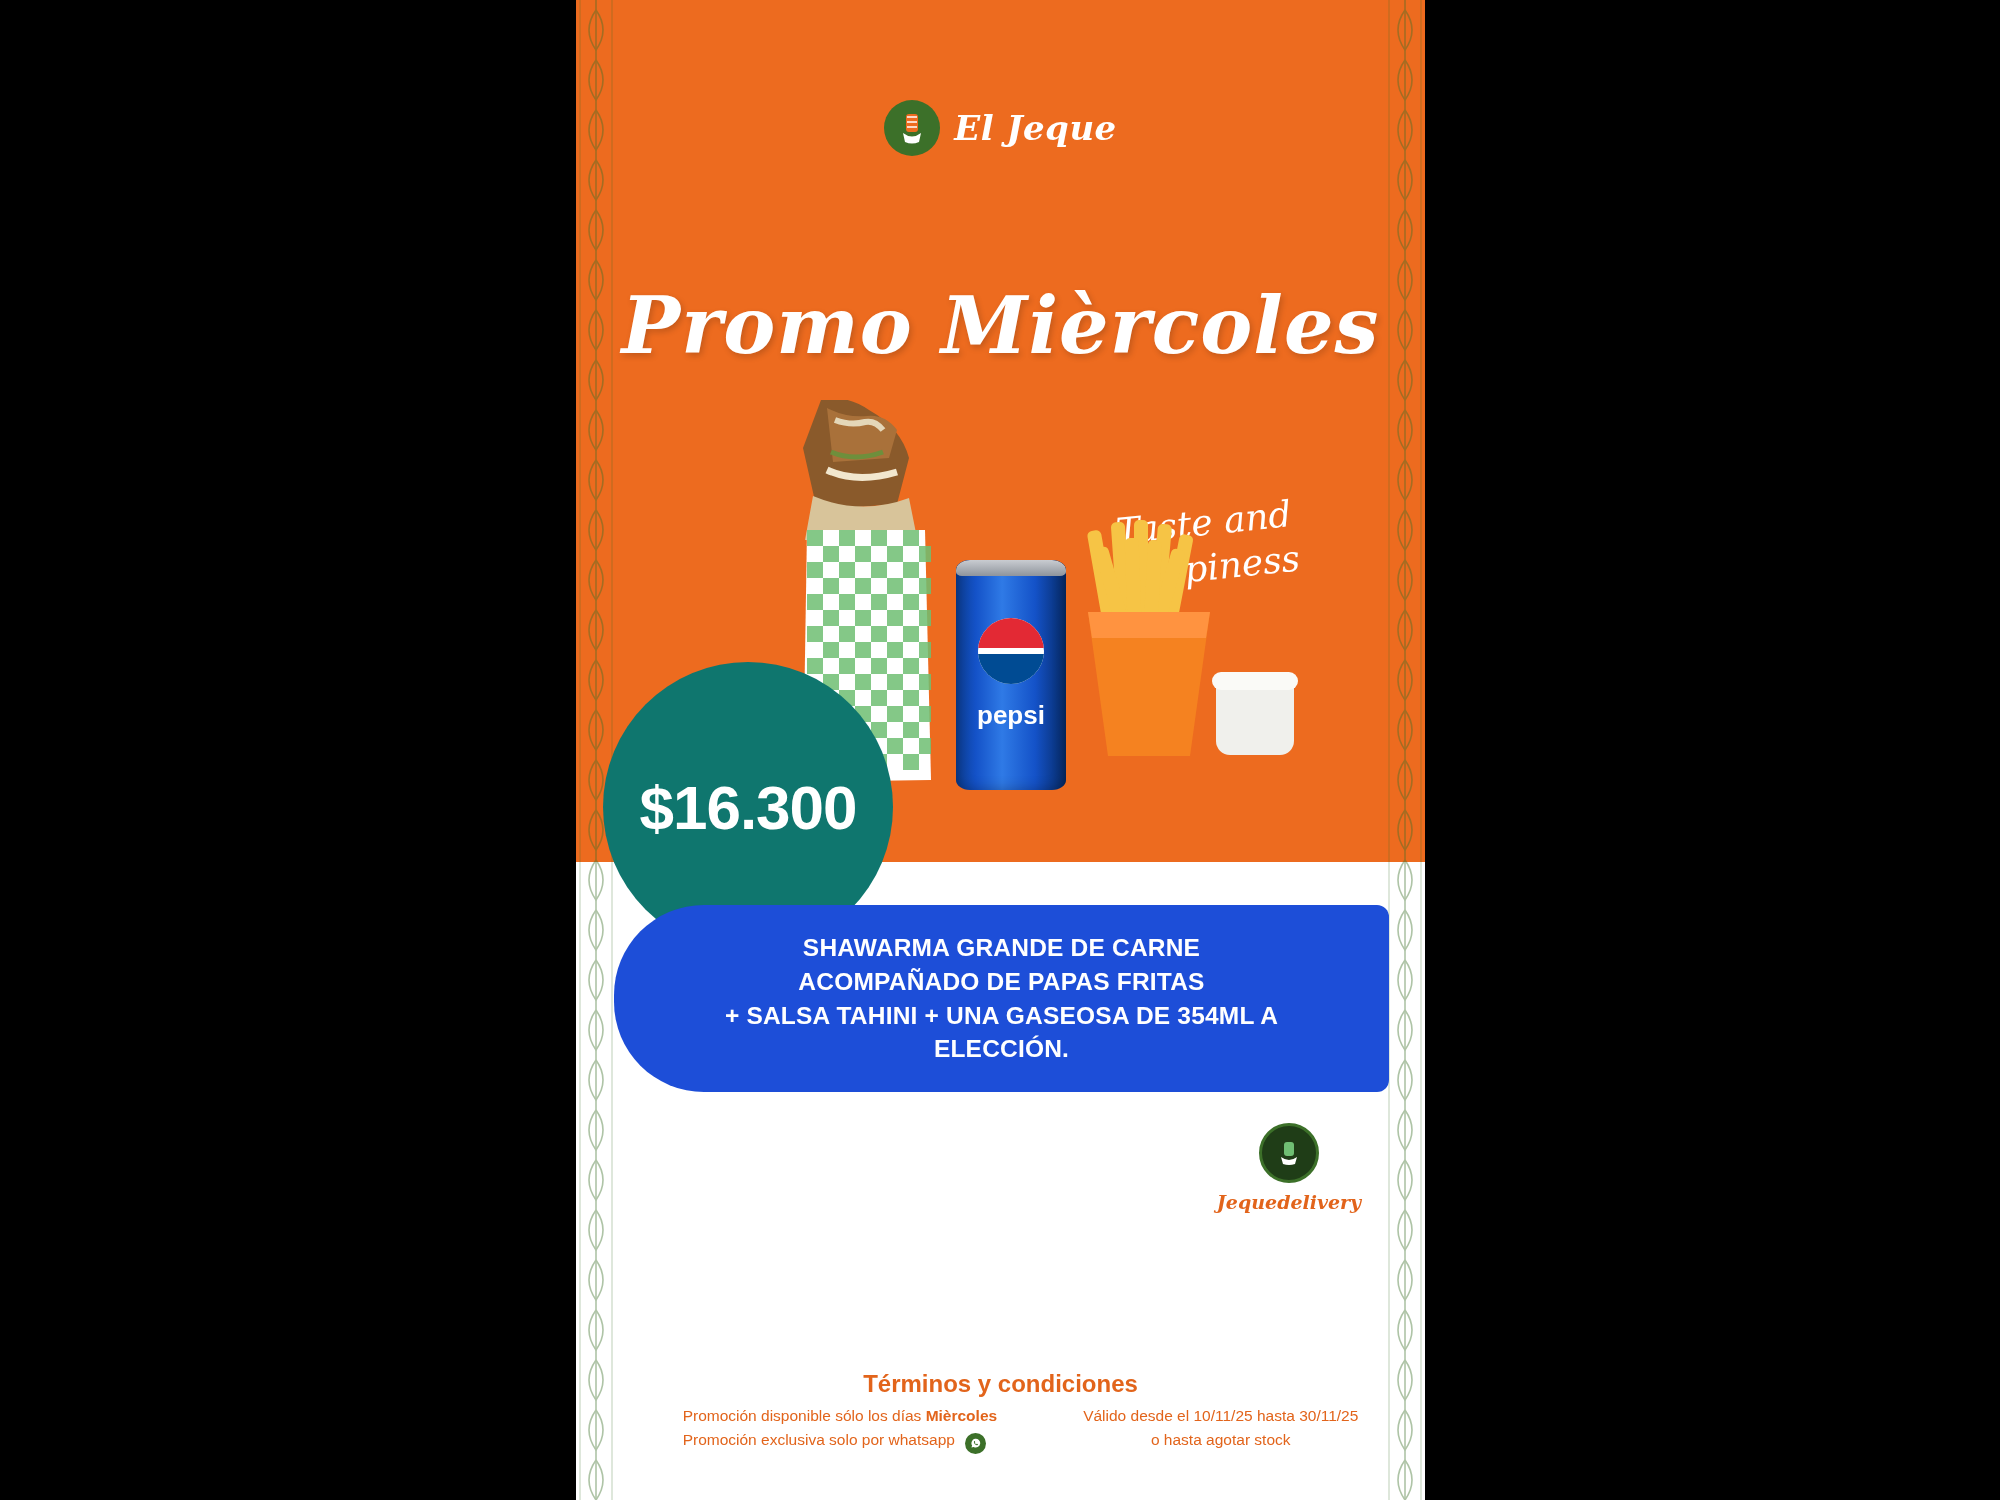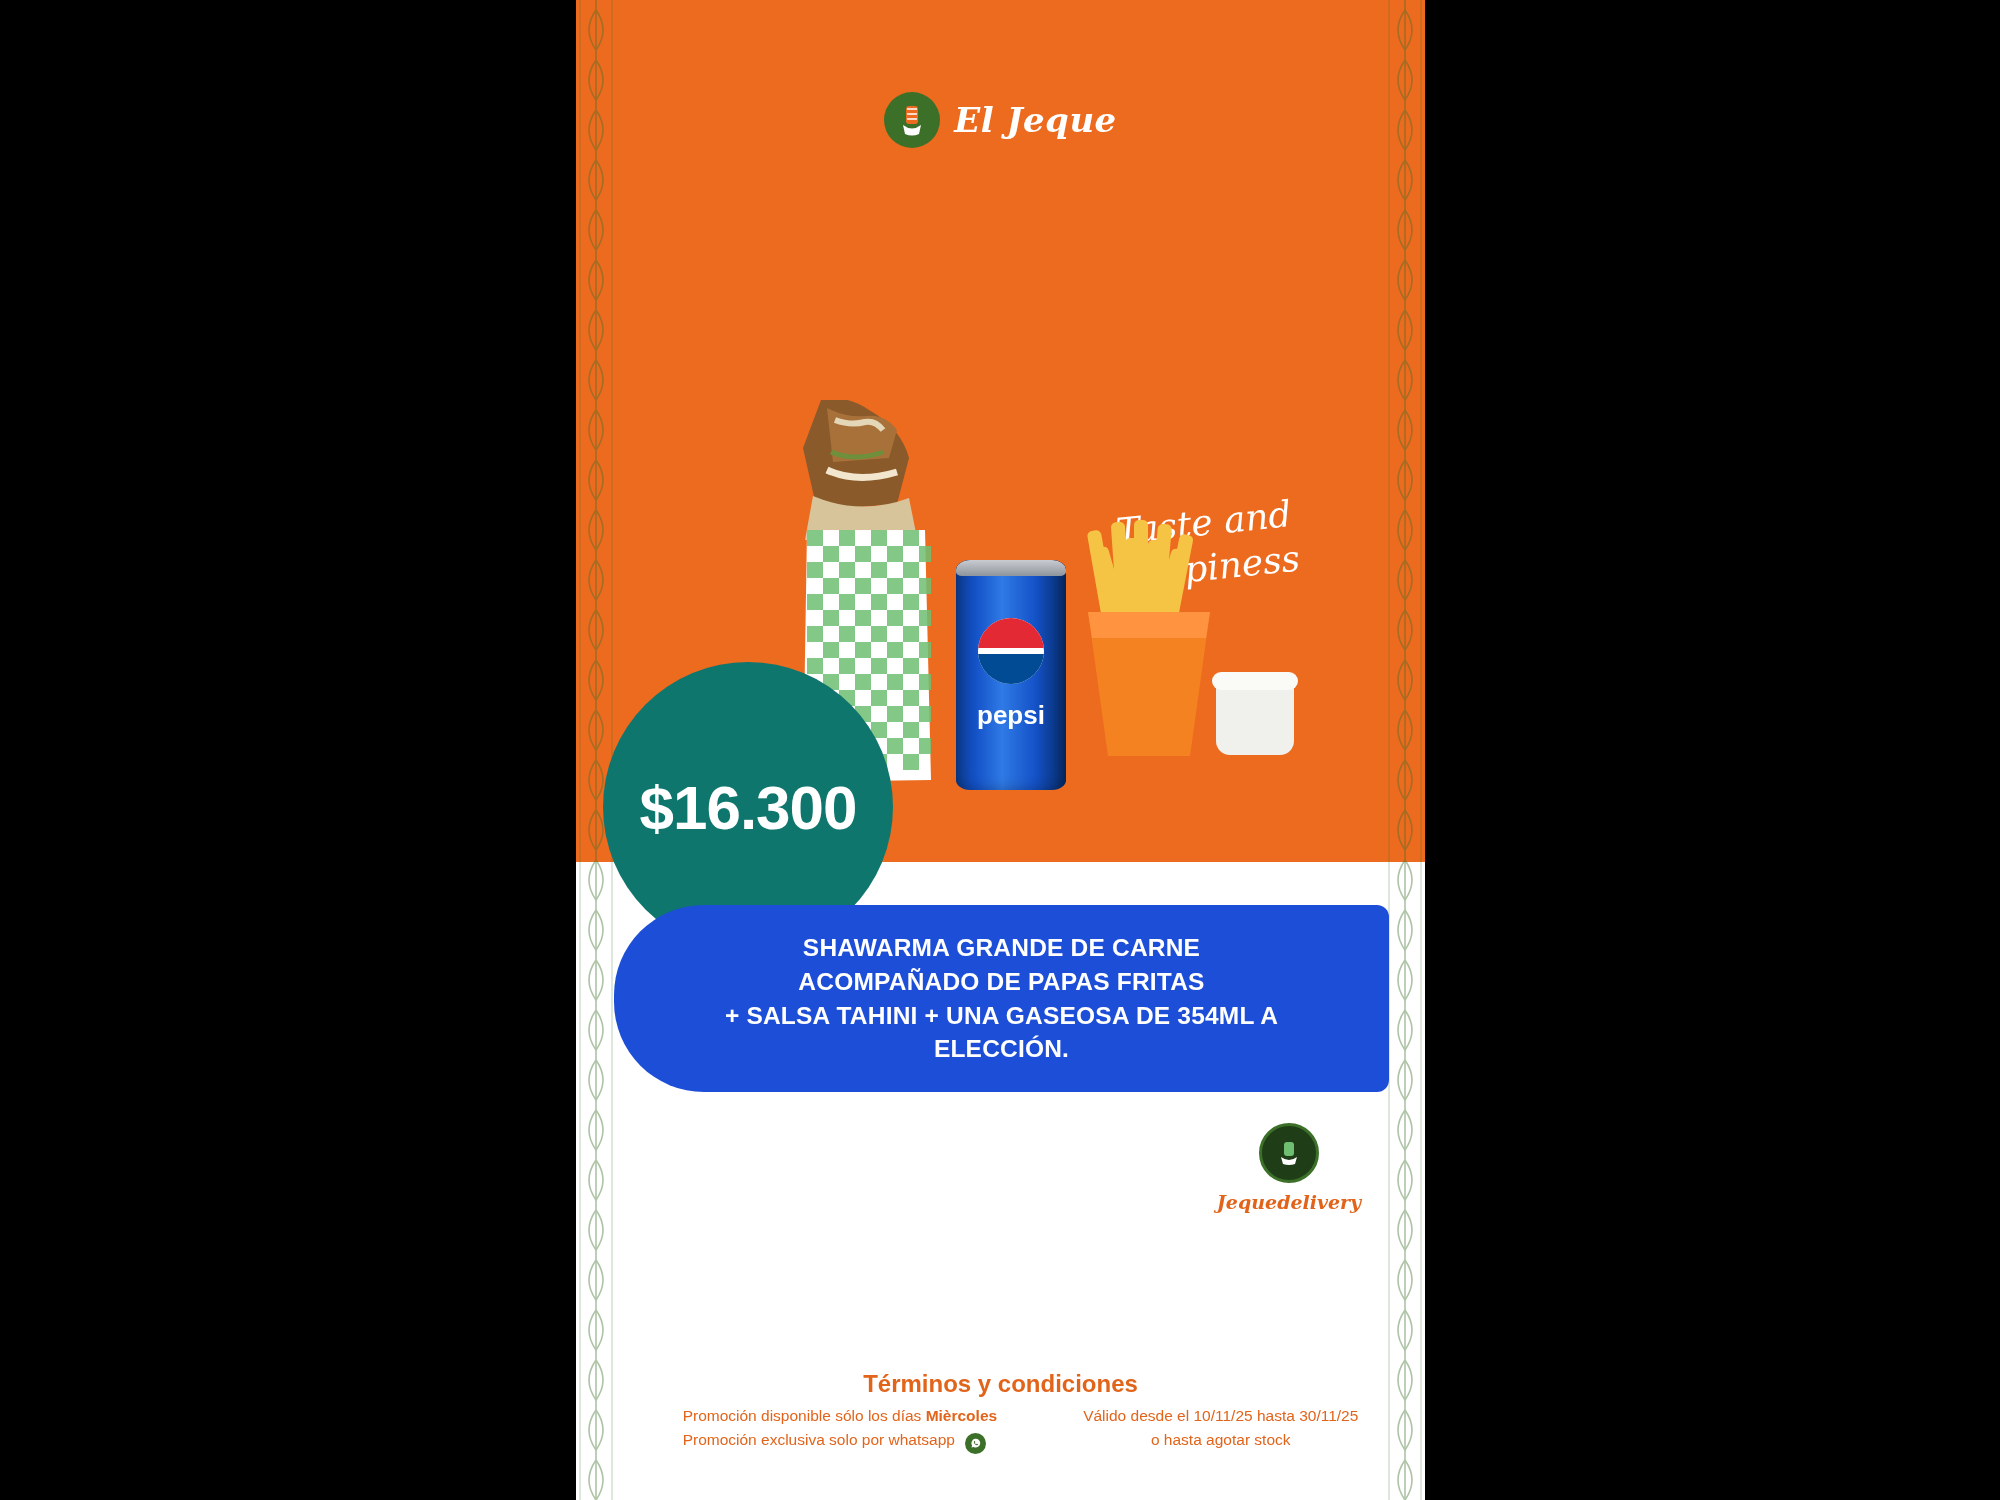--- a/index.html
+++ b/index.html
@@ -56,21 +56,21 @@
     position: absolute;
     left: 0;
     top: 810px;
     width: 100%;
     height: 120px;
   }
 
   
   .logo-row {
     position: absolute;
-    top: 92px;
+    top: 100px;
     left: 0;
     width: 100%;
     display: flex;
     align-items: center;
     justify-content: center;
     gap: 14px;
   }
   .logo-mark {
     width: 56px;
     height: 56px;
@@ -416,20 +416,21 @@
       <div class="logo-mark">
         <svg width="30" height="34" viewBox="0 0 30 34">
           <rect x="9" y="3" width="12" height="18" rx="3" fill="#ED6B1F"></rect>
           <path d="M6 22 q9 7 18 0 l-2 9 q-7 3 -14 0 z" fill="#FFFFFF"></path>
           <path d="M10 6 h10 M10 11 h10 M10 16 h10" stroke="#FFFFFF" stroke-width="1.6"></path>
         </svg>
       </div>
       <div class="logo-text">El Jeque</div>
     </div>
 
+    <div class="headline">Promo Mièrcoles</div>
 
     <div class="tagline">Taste and happiness</div>
 
     <div class="food">
 
       <svg class="shawarma" viewBox="0 0 160 390">
         <path d="M30 0 q25 -6 48 10 q32 18 40 48 l-12 46 l-80 6 l-14 -62 z" fill="#8A5A2B"></path>
         <path d="M36 8 q20 10 40 8 q18 -2 30 14 l-8 28 l-56 4 z" fill="#A9713A"></path>
         <path d="M44 20 q16 6 30 2 q10 -2 18 8" stroke="#E4D7B8" stroke-width="6" fill="none"></path>
         <path d="M40 52 q24 10 52 0" stroke="#6E8F3C" stroke-width="5" fill="none"></path>

